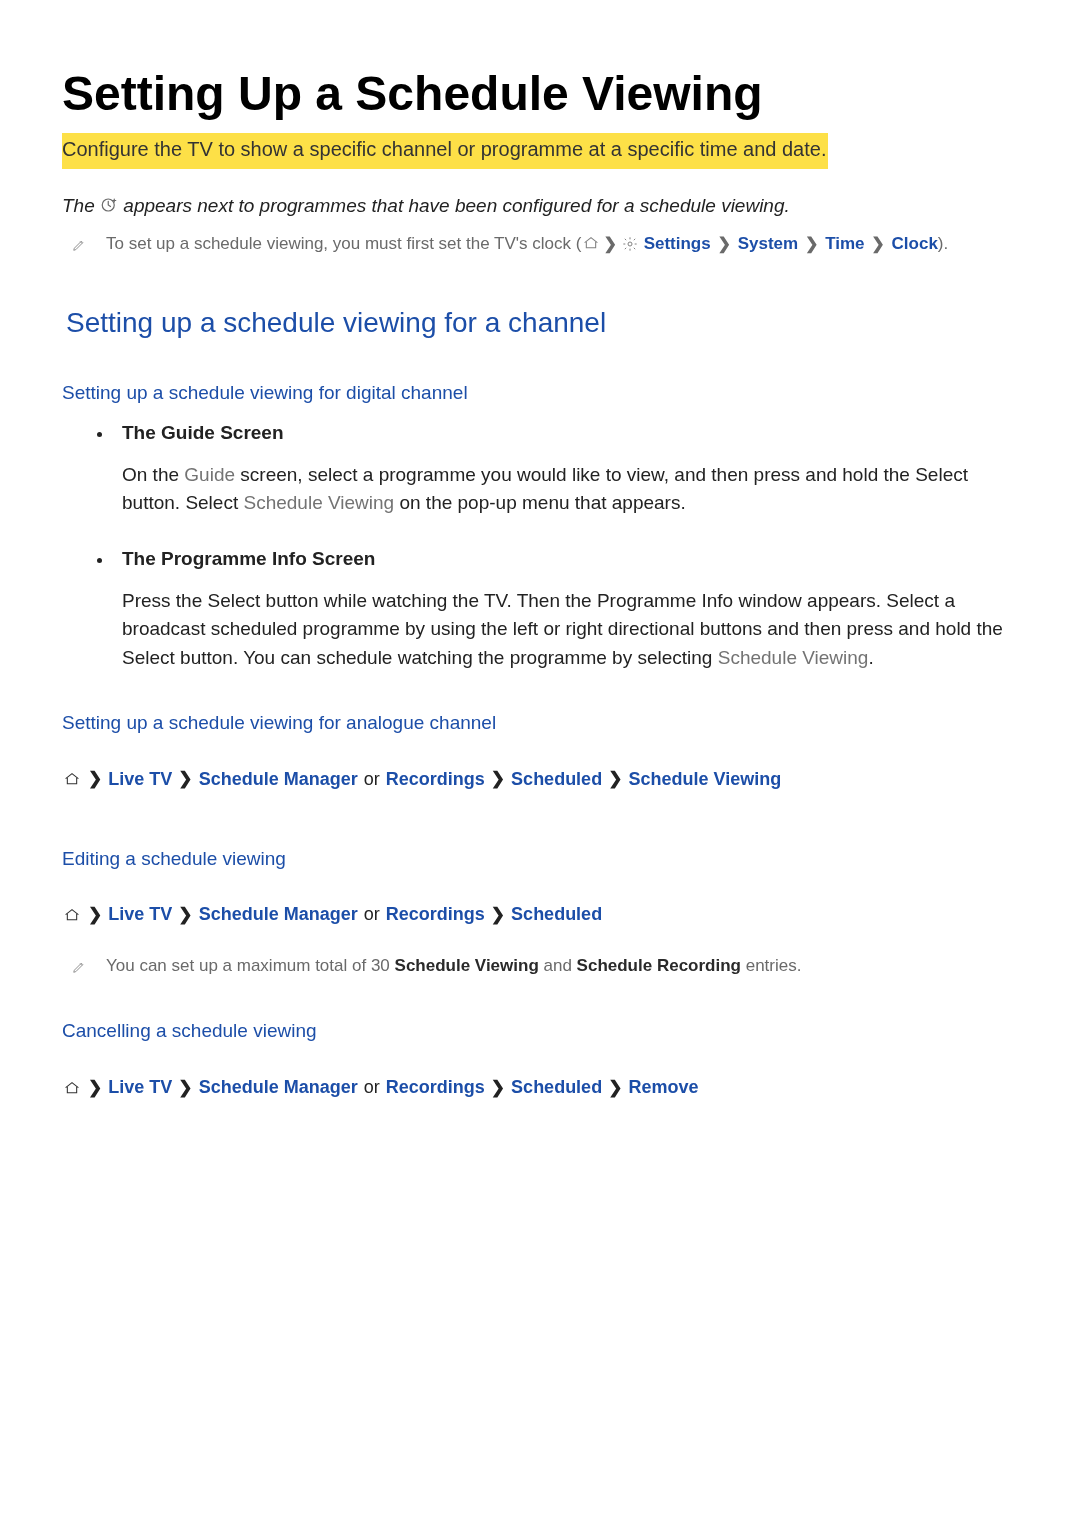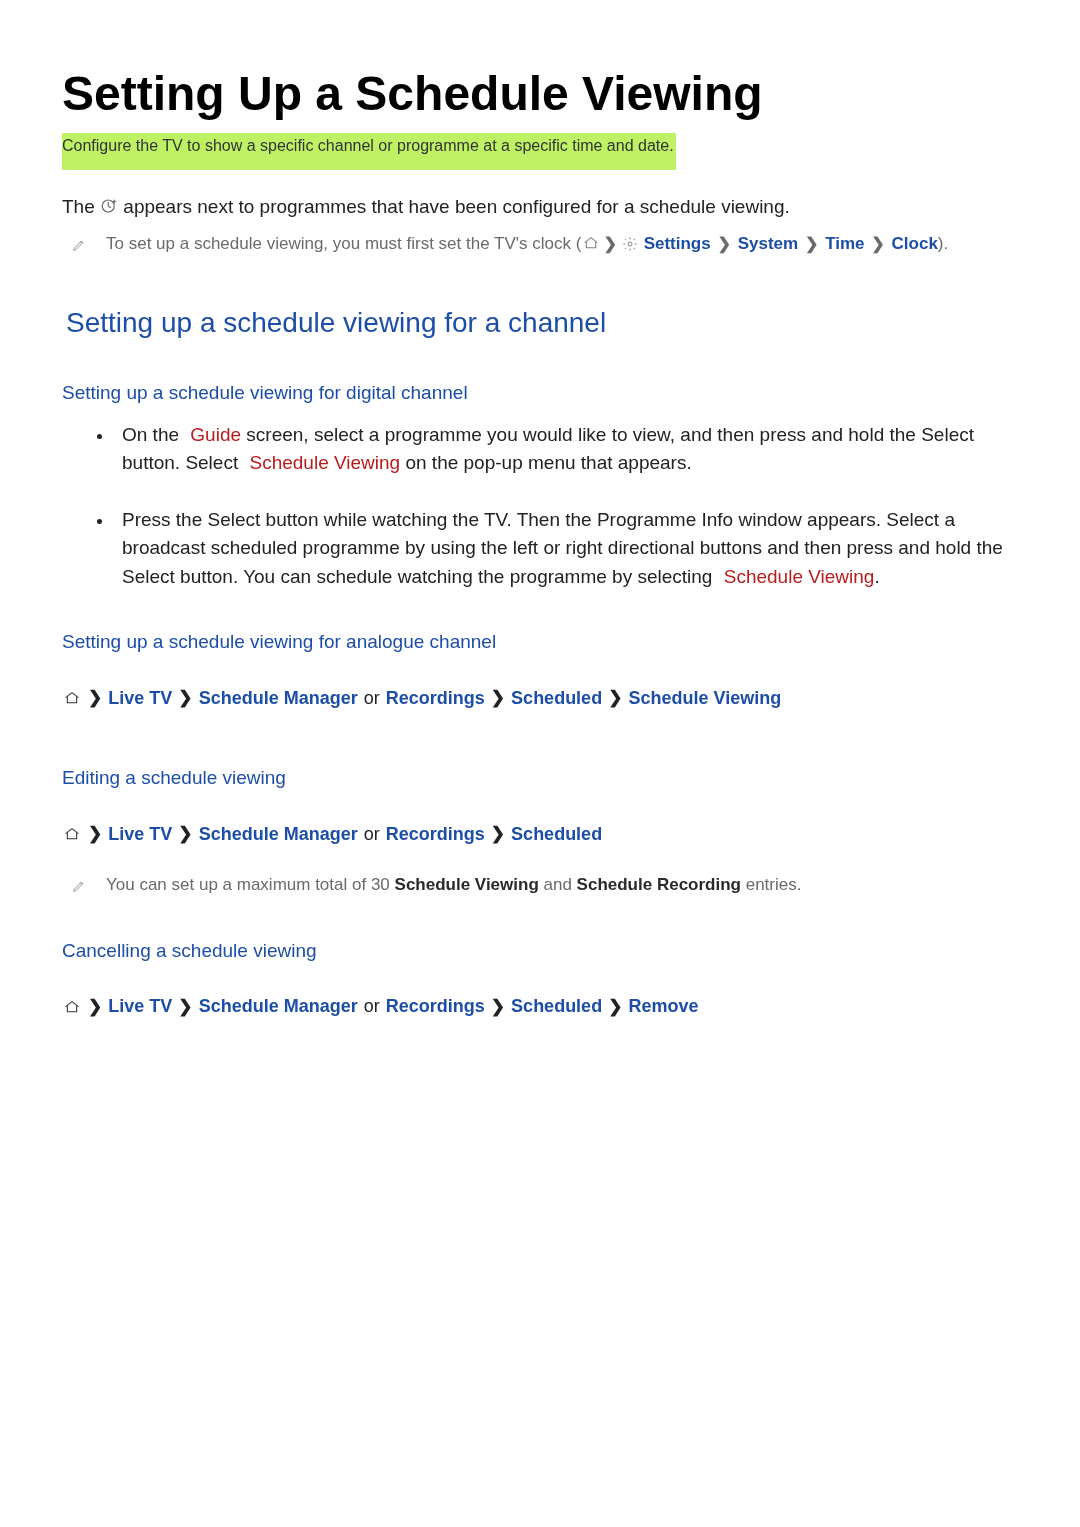--- a/index.html
+++ b/index.html
@@ -14,30 +14,31 @@
     line-height: 1.4;
   }
   h1.page-title {
     font-size: 48px;
     font-weight: 700;
     color: #000000;
     margin: 0 0 6px 0;
   }
   .subtitle-band {
     display: inline-block;
-    background: #bef264;
+    background: #fde047;
     color: #333;
-    font-size: 16px;
-    padding: 2px 2px 12px 0;
+    font-size: 20px;
+    padding: 2px 2px 6px 0;
     margin: 0;
   }
   .intro-para {
     font-size: 19px;
     color: #222;
     margin: 24px 0 6px 0;
+    font-style: italic;
   }
   .clock-icon {
     display: inline-block;
     vertical-align: -2px;
   }
   .note-line {
     display: flex;
     align-items: flex-start;
     gap: 20px;
     margin: 10px 0 0 10px;
@@ -71,21 +72,21 @@
   .dark-link { color: #2a2a2a; font-weight: 600; }
 
   h2.section { font-size: 28px; font-weight: 400; color: #1c4ea8; margin: 44px 0 28px 4px; }
   h3.sub { font-size: 19px; font-weight: 400; color: #1c4ea8; margin: 38px 0 14px 0; }
 
   ul.bullets { list-style: disc; padding-left: 52px; margin: 14px 0 0 0; }
   ul.bullets > li { margin: 0 0 28px 0; padding-left: 8px; }
   ul.bullets > li::marker { color:#222; font-size:18px; }
   .li-title { font-size: 19px; font-weight: 600; color:#222; margin-bottom: 14px; }
   .li-body { font-size: 19px; color:#222; line-height:1.5; }
-  .inline-link { color:#b91c1c; font-weight:400;margin-left:6px; }
+  .inline-link { color:#737373; font-weight:400; }
 
   .crumb { font-size: 18px; margin: 8px 0 0 0; display:flex; flex-wrap:wrap; align-items:center; gap:4px; }
   .crumb .or { color:#222; font-weight:400; margin:16px 2px; }
   .crumb .link { font-weight:600; }
 </style>
 </head>
 <body>
 
 
 
@@ -132,25 +133,27 @@
     <span class="link">Clock</span><span class="plain-dim">).</span>
   </div>
 </div>
 
 <h2 class="section">Setting up a schedule viewing for a channel</h2>
 
 <h3 class="sub">Setting up a schedule viewing for digital channel</h3>
 
 <ul class="bullets">
   <li>
+    <div class="li-title">The Guide Screen</div>
     <div class="li-body">
       <span>On the </span><span class="inline-link">Guide</span><span> screen, select a programme you would like to view, and then press and hold the Select button. Select </span><span class="inline-link">Schedule Viewing</span><span> on the pop-up menu that appears.</span>
     </div>
   </li>
   <li>
+    <div class="li-title">The Programme Info Screen</div>
     <div class="li-body">
       <span>Press the Select button while watching the TV. Then the Programme Info window appears. Select a broadcast scheduled programme by using the left or right directional buttons and then press and hold the Select button. You can schedule watching the programme by selecting </span><span class="inline-link">Schedule Viewing</span><span>.</span>
     </div>
   </li>
 </ul>
 
 <h3 class="sub">Setting up a schedule viewing for analogue channel</h3>
 <div class="crumb">
   <span class="home-icon">
       <svg width="16" height="16" viewBox="0 0 24 24" fill="none">

